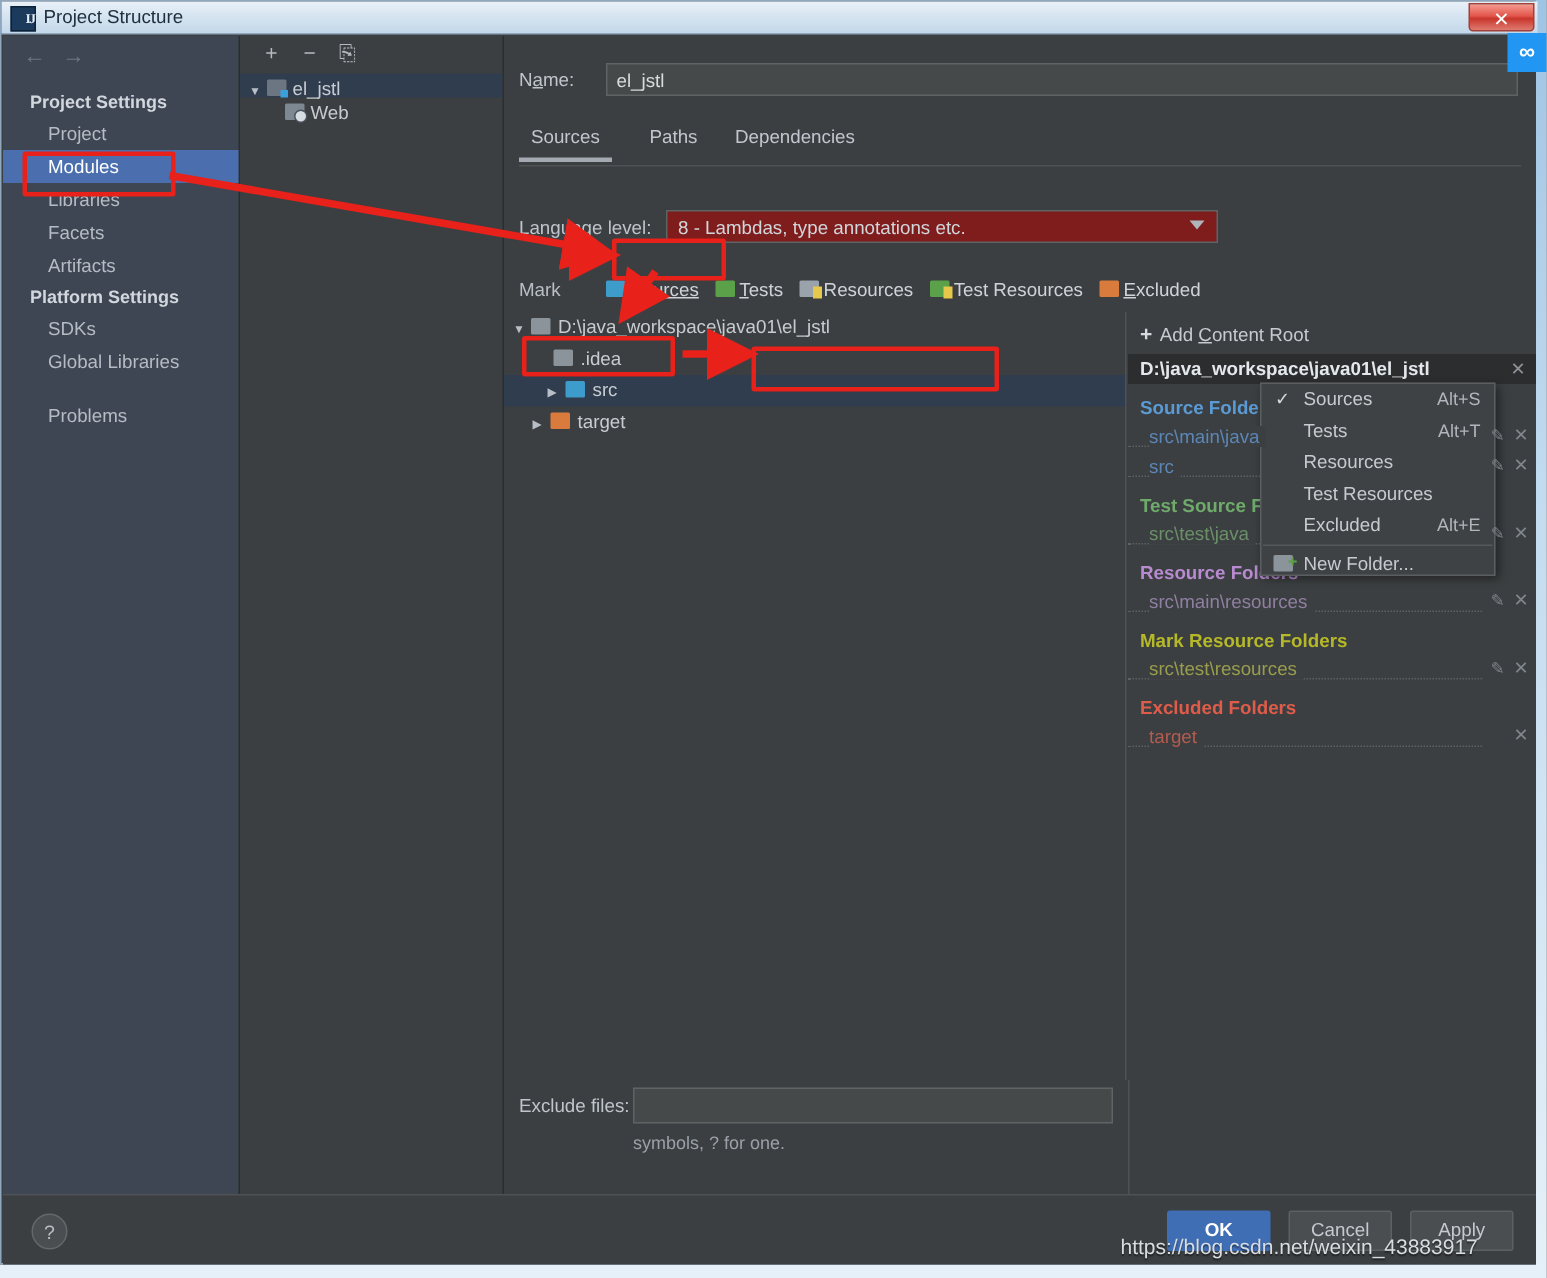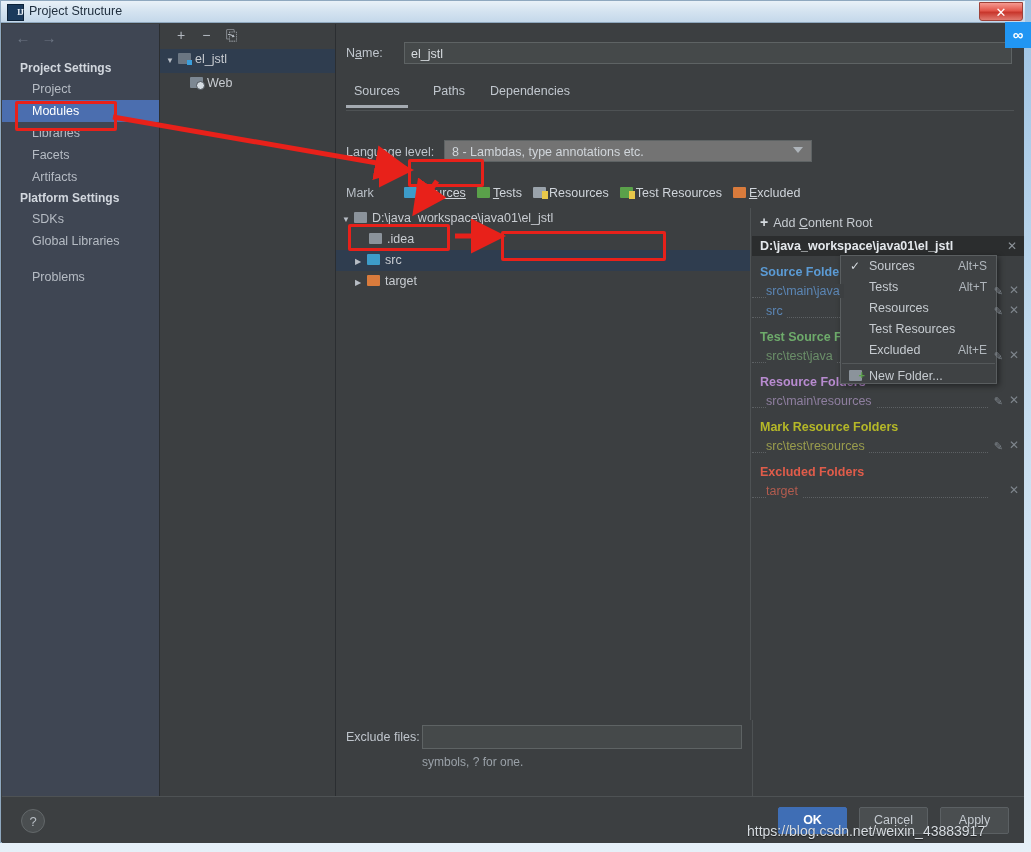--- a/index.html
+++ b/index.html
@@ -65,21 +65,21 @@
   .side-item.selected{background:#4b6eaf;color:#ffffff;}
   
   #modules-panel{
     position:absolute;left:159px;top:23px;width:176px;height:772px;
     background:#3c3f41;border-right:1px solid #2b2e31;box-sizing:border-box;
   }
   #mod-toolbar{height:22px;padding:3px 0 0 10px;color:#a9b0b8;}
   #mod-toolbar .tb{
     display:inline-block;width:22px;text-align:center;font-size:14px;color:#b4bac1;
   }
-  .mod-row{height:24px;line-height:20px;padding-left:6px;color:#c8ccd1;font-size:12.5px;white-space:nowrap;}
+  .mod-row{height:16px;line-height:20px;padding-left:6px;color:#c8ccd1;font-size:12.5px;white-space:nowrap;}
   .mod-row.selected{background:#2f3d4f;}
   .tri{display:inline-block;width:12px;color:#b8bec6;font-size:8px;}
   .ficon{display:inline-block;width:13px;height:11px;border-radius:1px;vertical-align:-1px;margin-right:4px;position:relative;}
   .ficon.mod{background:#6b7682;}
   .ficon.mod:after{content:"";position:absolute;right:-1px;bottom:-1px;width:5px;height:5px;background:#3b9fdc;}
   .ficon.web{background:#7d8893;}
   .ficon.web:after{content:"";position:absolute;right:-2px;bottom:-2px;width:7px;height:7px;border-radius:50%;background:#d6dde3;border:1px solid #4a5159;}
   
   #main{
     position:absolute;left:335px;top:23px;width:688px;height:772px;
@@ -97,21 +97,21 @@
   #tabs{position:absolute;left:10px;top:58px;width:668px;height:26px;}
   .tab{position:absolute;top:0;color:#c1c7ce;font-size:12.5px;padding:2px 8px;}
   .tab.active:after{
     content:"";position:absolute;left:0;bottom:-8px;width:100%;height:3px;background:#a4aab1;
   }
   #tabs-underline{position:absolute;left:10px;top:86px;width:668px;height:1px;background:#4e5254;}
   
   #ll-label{position:absolute;left:10px;top:121px;color:#bfc5cc;font-size:12.5px;}
   #ll-select{
     position:absolute;left:108px;top:116px;width:368px;height:22px;
-    background:#737373;border:1px solid #5e6364;box-sizing:border-box;
+    background:#7f1d1d;border:1px solid #5e6364;box-sizing:border-box;
     color:#d1d6db;font-size:12.5px;padding:2px 7px;line-height:18px;
   }
   #ll-caret{position:absolute;right:8px;top:6px;width:0;height:0;
     border-left:5px solid transparent;border-right:5px solid transparent;border-top:6px solid #aeb4ba;}
   
   #markbar{position:absolute;left:10px;top:162px;width:668px;height:20px;color:#c2c8cf;font-size:12.5px;white-space:nowrap;}
   #mark-label{display:inline-block;width:58px;color:#b9bfc6;}
   .markbtn{display:inline-block;margin-right:11px;color:#cfd4da;}
   .markbtn .mi{display:inline-block;width:13px;height:11px;border-radius:1px;vertical-align:-1px;margin-right:3px;position:relative;}
   .mi.src{background:#3d9cc9;}
@@ -283,21 +283,21 @@
       <span id="mark-label">Mark</span><span class="markbtn"><span class="mi src"></span><u>S</u><span style="text-decoration:underline;">ources</span></span><span class="markbtn"><span class="mi tst"></span><u>T</u>ests</span><span class="markbtn"><span class="mi res"></span>Resources</span><span class="markbtn"><span class="mi tres"></span>Test Resources</span><span class="markbtn"><span class="mi exc"></span><u>E</u>xcluded</span>
     </div>
 
     <div id="tree-area">
       <div class="tree-row">
         <span class="tri">▼</span><span class="tfold grey"></span><span>D:\java_workspace\java01\el_jstl</span>
       </div>
       <div class="tree-row" style="padding-left:33px;">
         <span class="tfold grey"></span><span>.idea</span>
       </div>
-      <div class="tree-row selected" style="padding-left:19px;">
+      <div class="tree-row selected" style="padding-left:29px;">
         <span class="tri">▶</span><span class="tfold blue"></span><span>src</span>
       </div>
       <div class="tree-row" style="padding-left:19px;">
         <span class="tri">▶</span><span class="tfold orange"></span><span>target</span>
       </div>
     </div>
 
     <div id="rightpanel">
       <div id="add-root">
         <span class="plus">+</span><span>Add <u>C</u>ontent Root</span>

